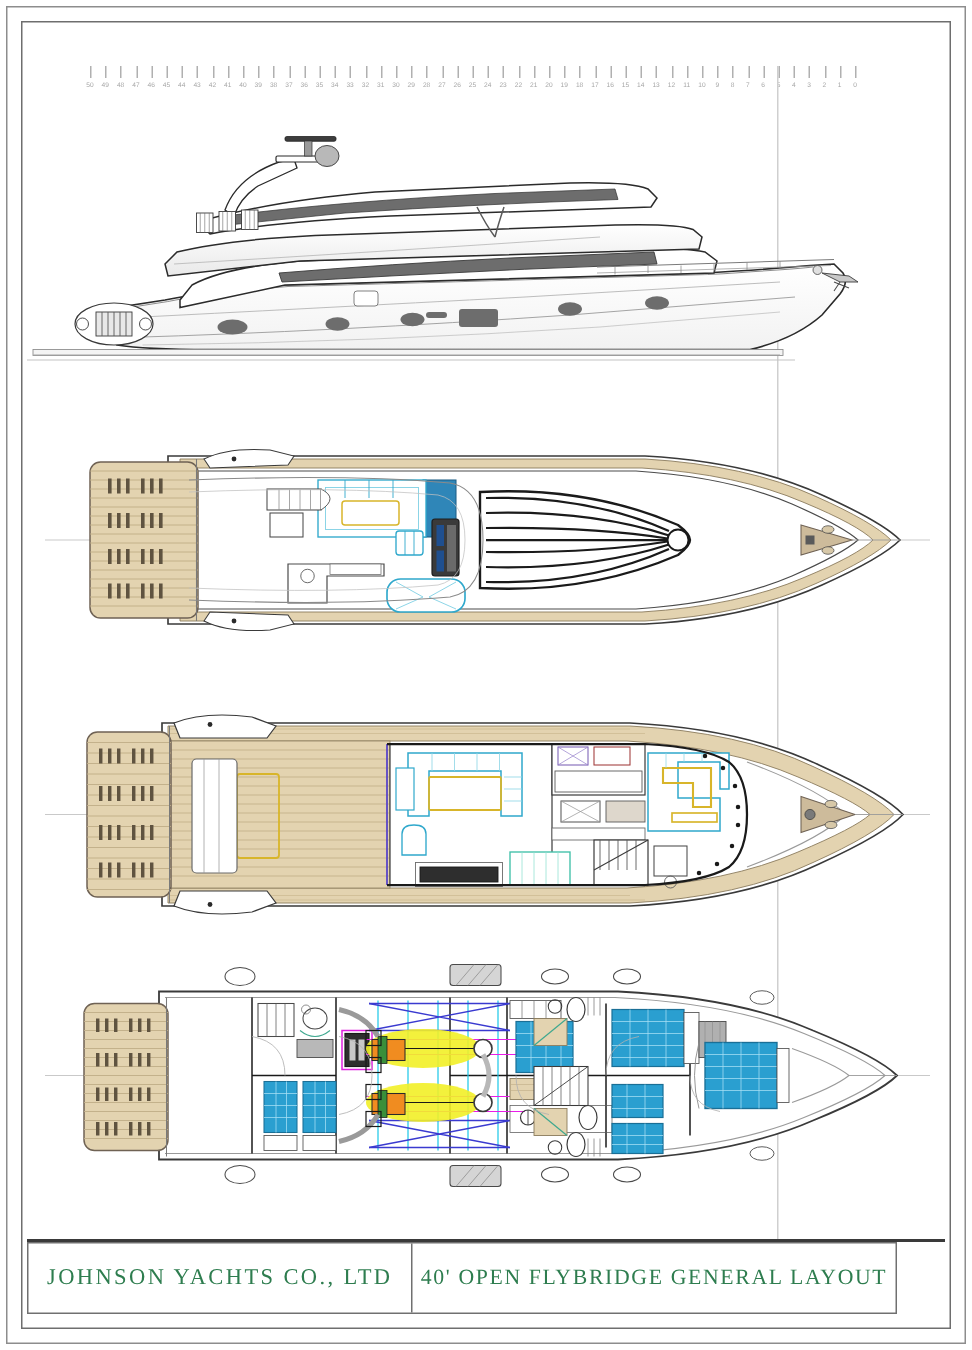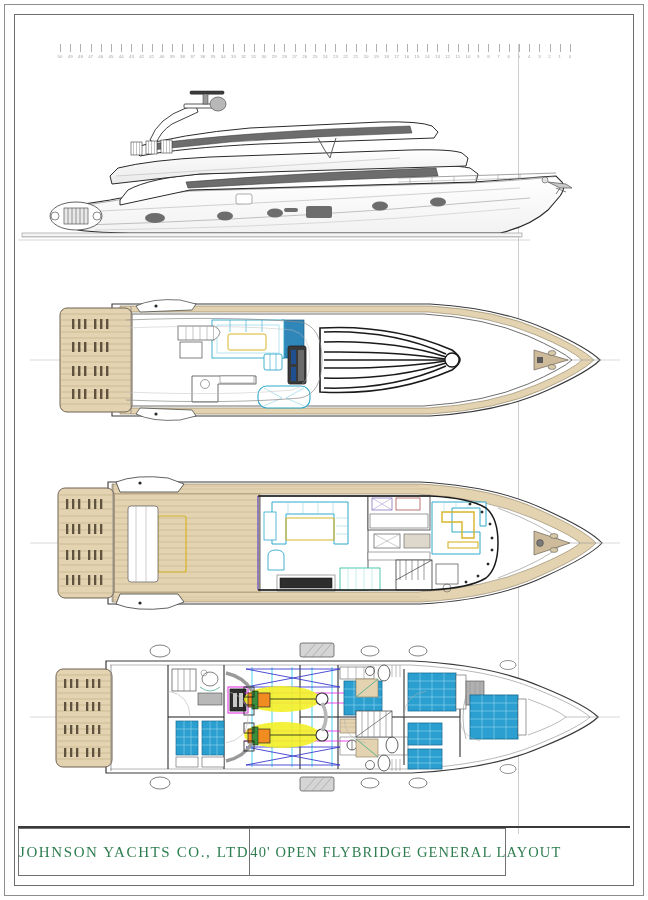--- a/index.html
+++ b/index.html
@@ -21,21 +21,21 @@
     font-size:4.4px;color:#a6a6a6;transform:translateX(-50%);letter-spacing:0;}
   .centerline-v{position:absolute;left:518px;top:44px;width:1px;height:790px;
     background:#cfcfcf;}
 
   
   .view{position:absolute;left:0;top:0;width:648px;}
   .view svg{display:block;}
   .cl-h{stroke:#c9c9c9;stroke-width:.7;}
 
   
-  .titleblock{position:absolute;left:18px;top:828px;width:488px;height:48px;
+  .titleblock{position:absolute;left:18px;top:828px;width:580px;height:48px;
     border:1.2px solid #707070;box-sizing:border-box;background:#fff;display:flex;}
   .tb-left{width:256px;border-right:1.2px solid #707070;display:flex;
     align-items:center;justify-content:center;box-sizing:border-box;}
   .tb-right{flex:1;display:flex;flex-direction:column;align-items:center;
     justify-content:center;box-sizing:border-box;}
   .tb-company{color:#2e7d4f;font-size:15px;letter-spacing:1.6px;
     font-family:"Liberation Serif",serif;white-space:nowrap;}
   .tb-title{color:#2e7d4f;font-size:14.5px;letter-spacing:1.1px;
     font-family:"Liberation Serif",serif;white-space:nowrap;line-height:1.25;}
   .tb-sub{color:#2e7d4f;font-size:13px;letter-spacing:1.1px;

